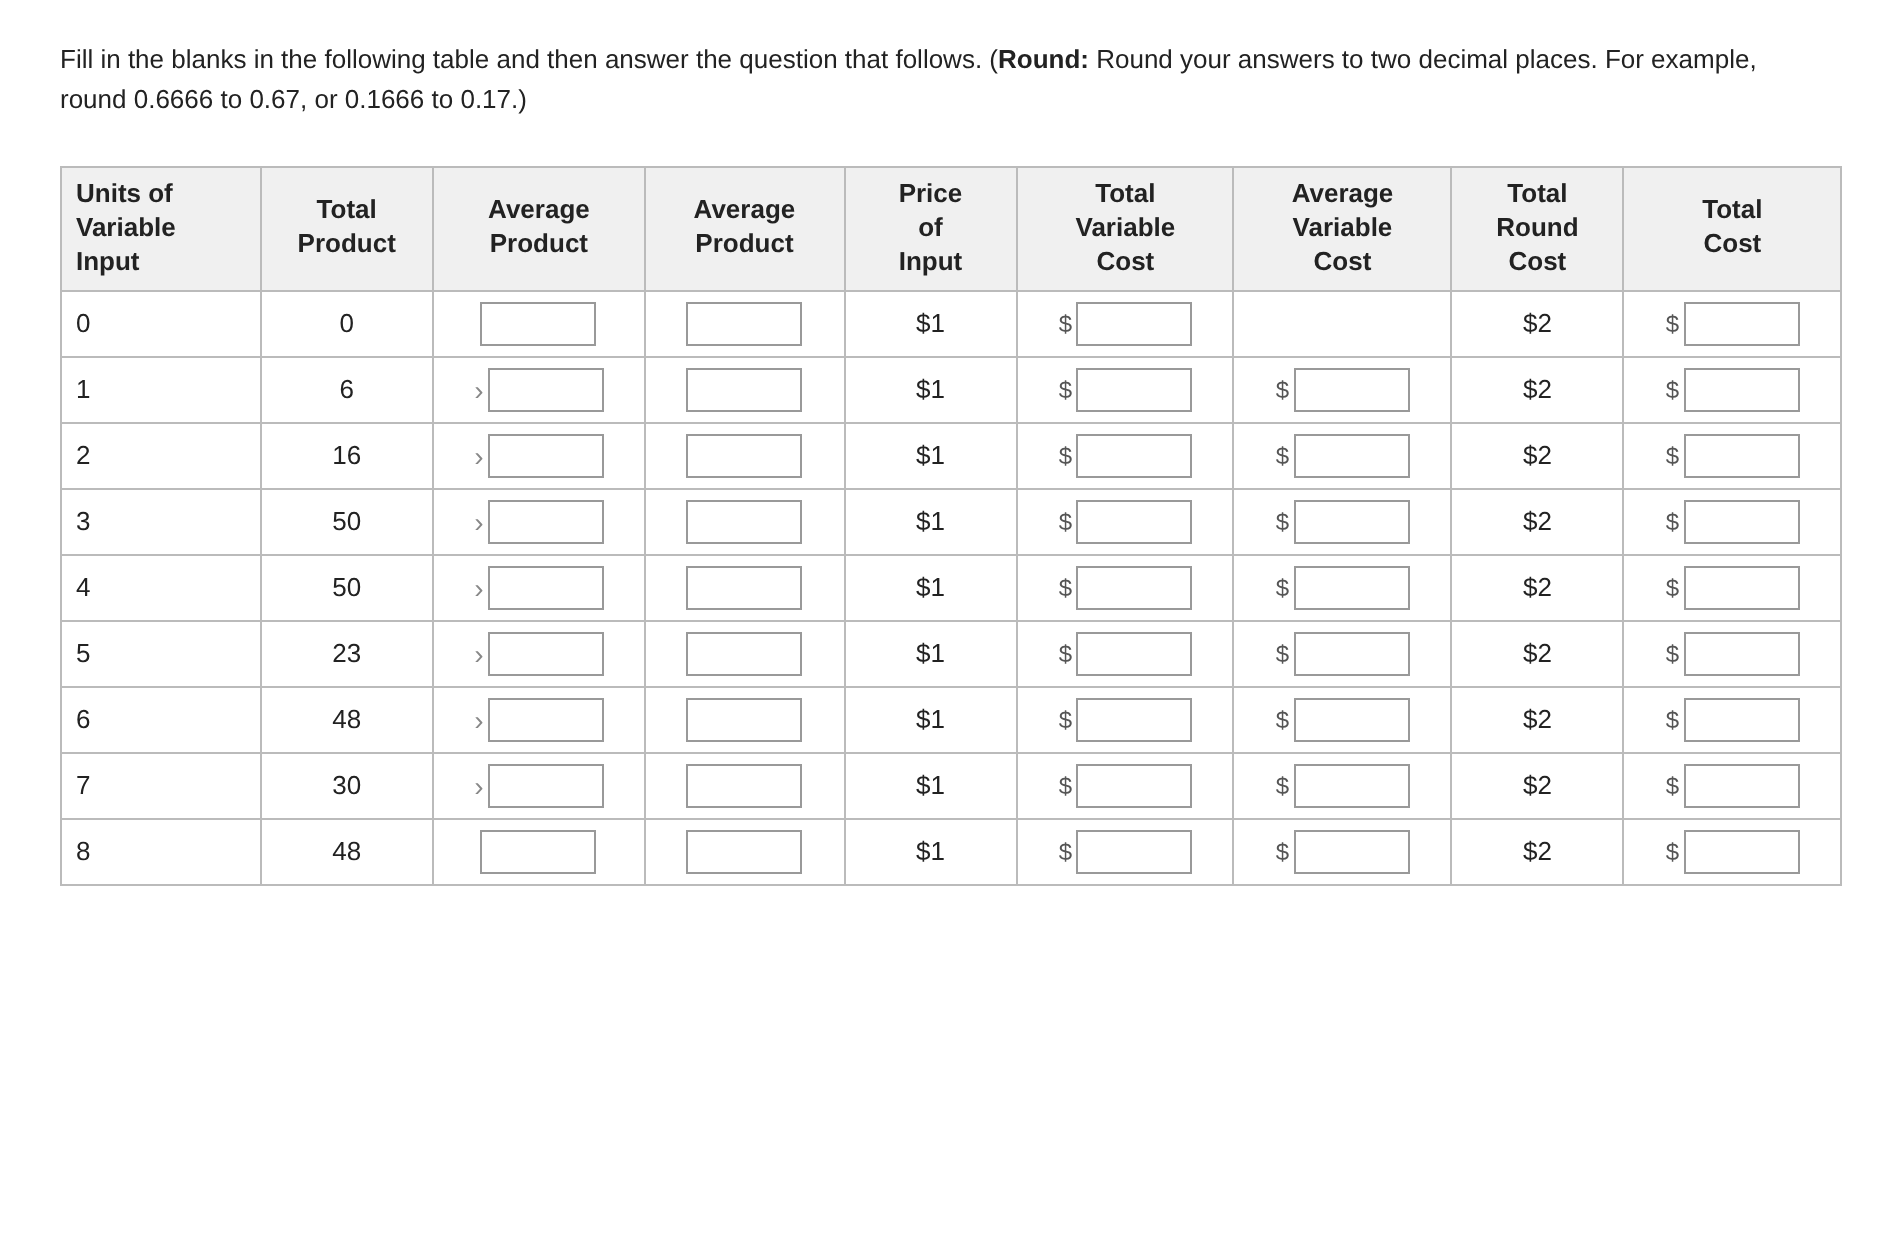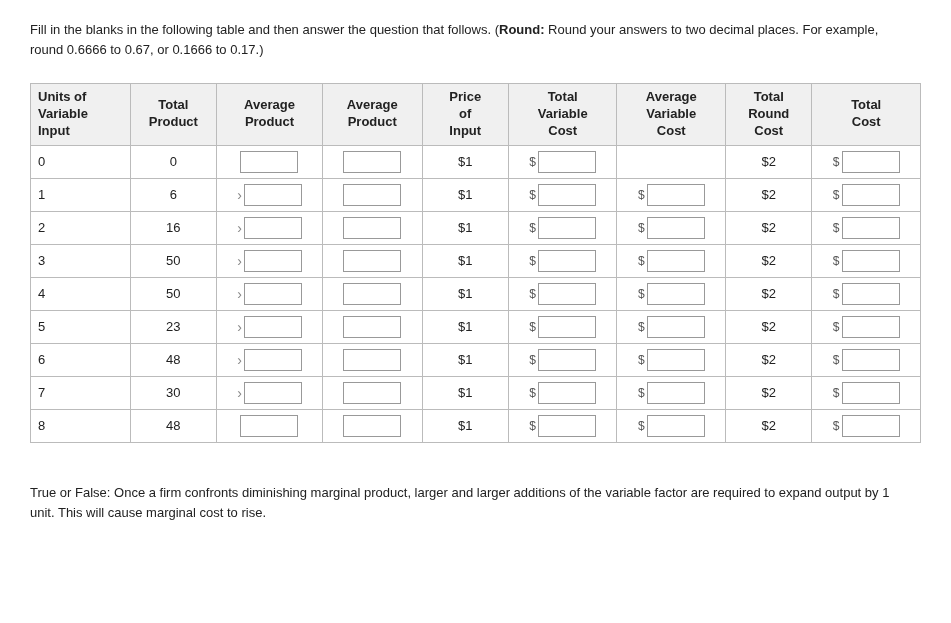--- a/index.html
+++ b/index.html
@@ -18,21 +18,21 @@
       margin-bottom: 24px;
       max-width: 880px;
     }
     .instructions em {
       font-style: normal;
       font-weight: bold;
     }
     table {
       border-collapse: collapse;
       width: 100%;
-      margin-bottom: 40px;
+      margin-bottom: 16px;
     }
     th, td {
       border: 1px solid #bbb;
       padding: 5px 7px;
       text-align: center;
       vertical-align: middle;
       font-size: 13px;
     }
     th {
       background: #f0f0f0;
@@ -418,14 +418,13 @@
           <div class="dollar-cell">
             <span class="dollar-sign">$</span>
             <input type="text" style="">
           </div>
         </td>
       </tr>
     </tbody>
 </table>
 
 <div class="true-false-section">
-  <p>True or False: Once a firm confronts diminishing marginal product, larger and larger additions of the variable factor are required to expand output by 1 unit. This will cause marginal cost to rise.</p>
 </div>
 
 </body></html>

